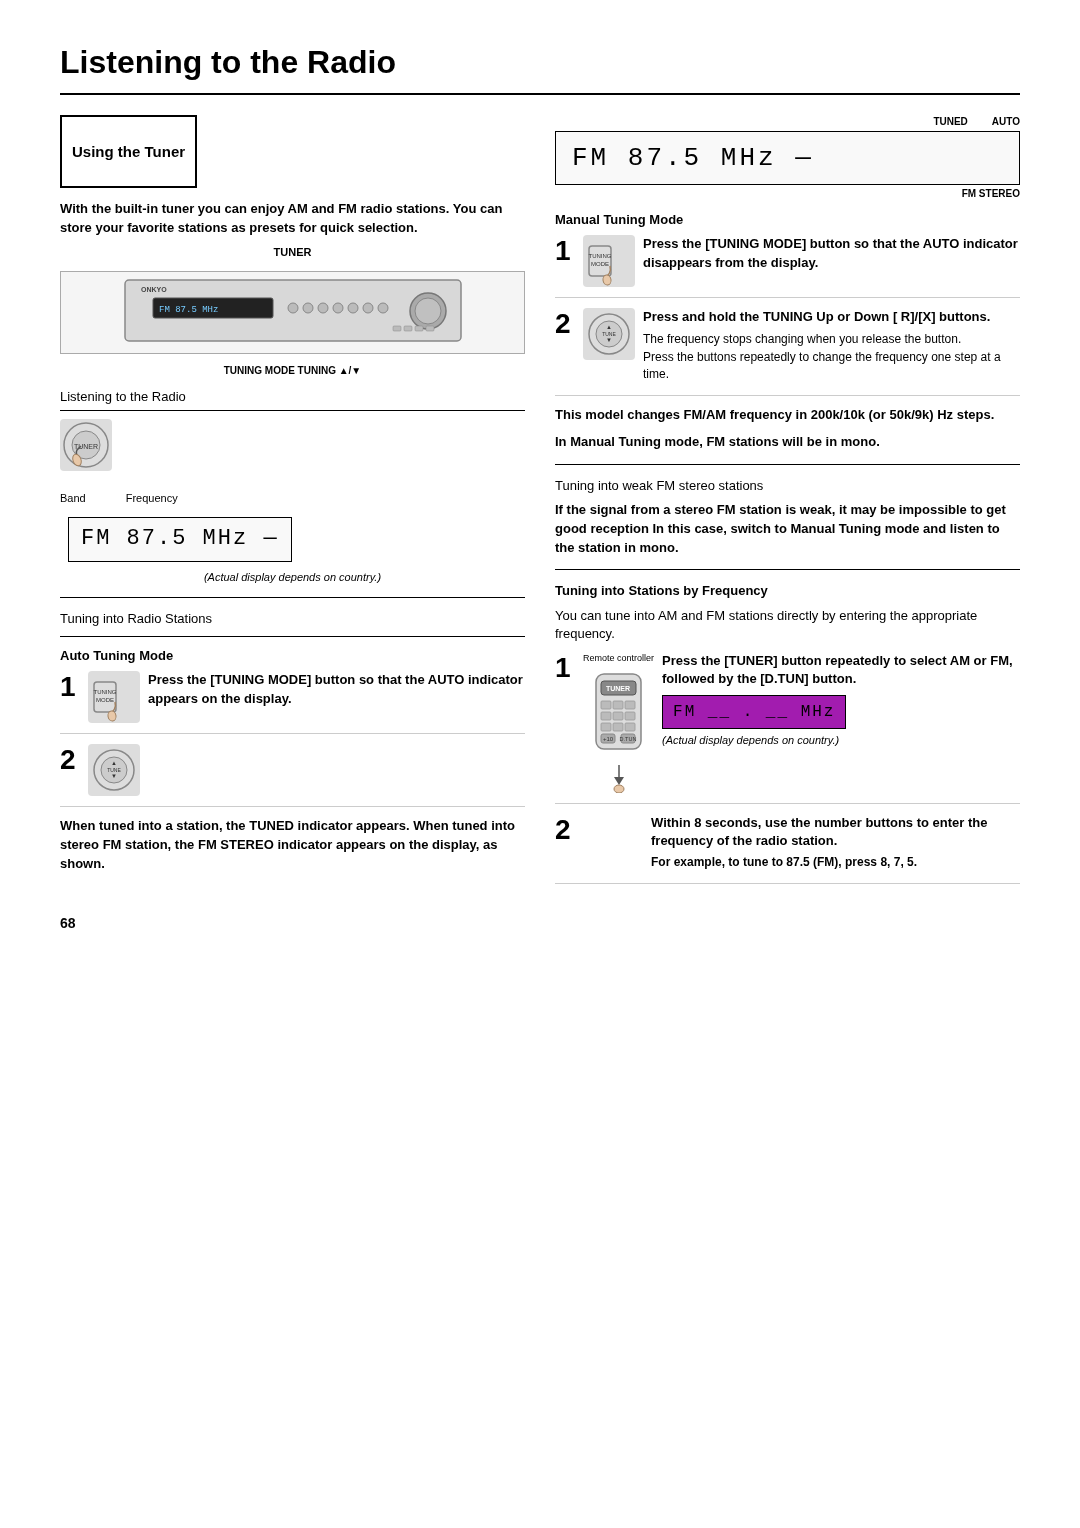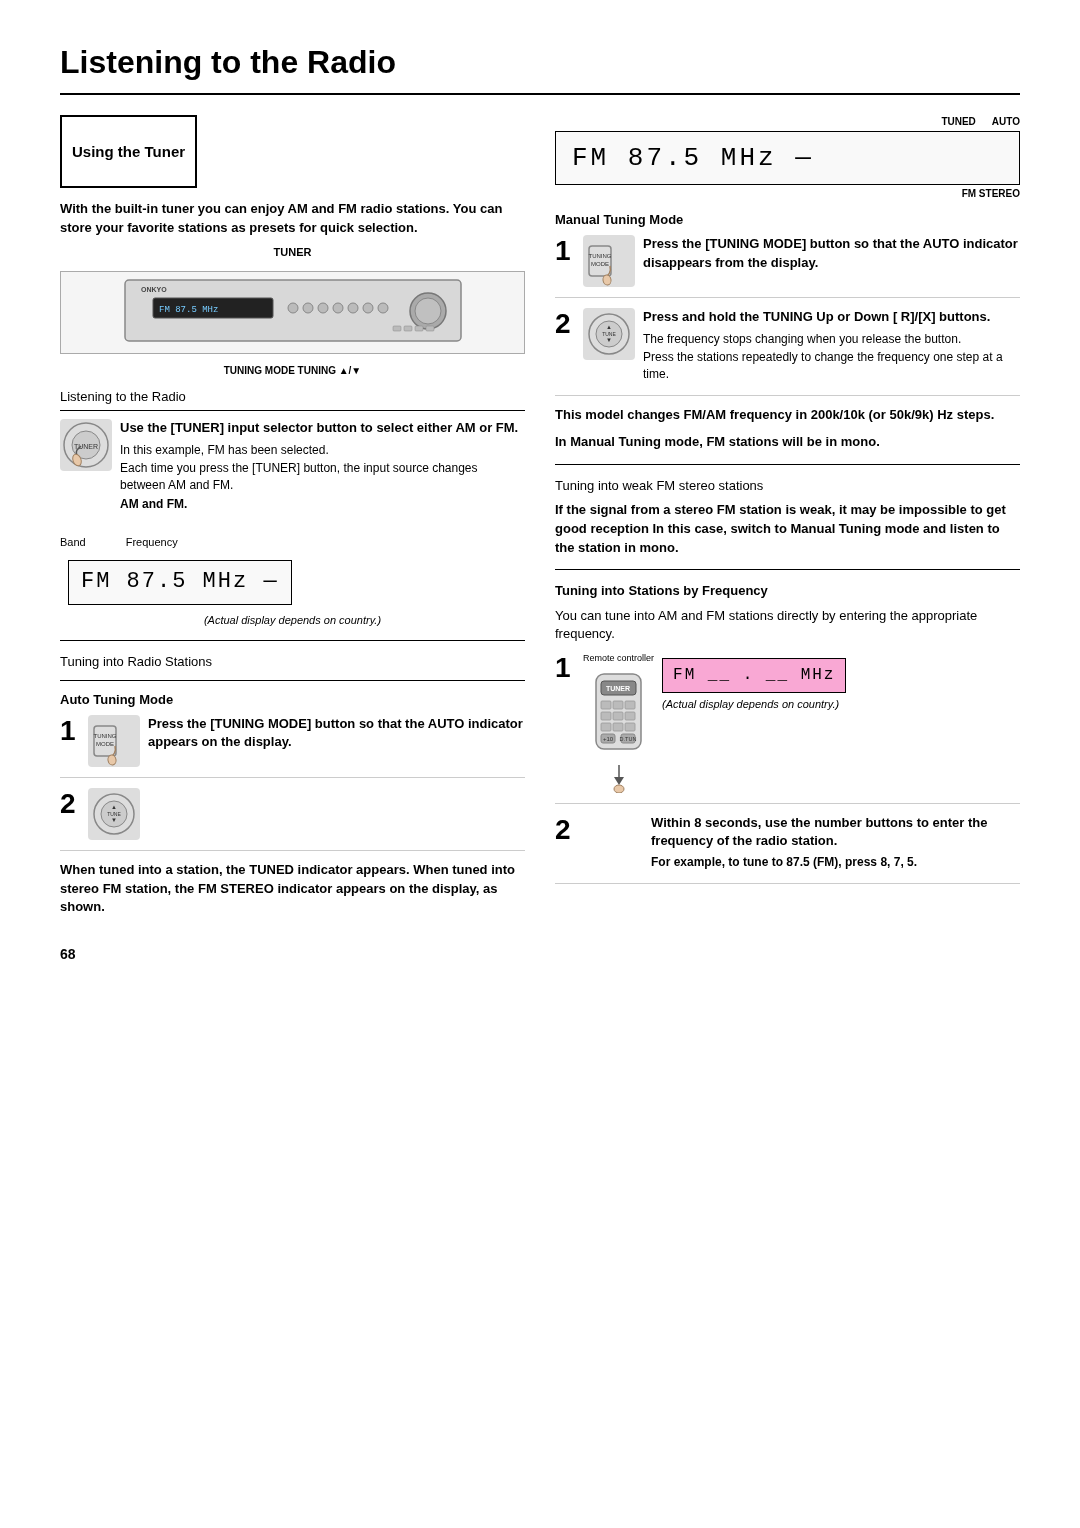--- a/index.html
+++ b/index.html
@@ -165,21 +165,21 @@
     }
 
     
     .right-display-wrapper {
       position: relative;
       margin-bottom: 10px;
     }
 
     .tuned-auto-labels {
       display: flex;
-      gap: 12px;
+      gap: 20px;
       font-size: 10px;
       font-weight: bold;
       justify-content: flex-end;
       margin-bottom: 2px;
     }
 
     .display-main-right {
       border: 1px solid #000;
       background: #f9f9f9;
       padding: 8px 16px;
@@ -284,26 +284,20 @@
     <div class="step-row" style="border-bottom:none; margin-top:8px;">
       <div class="step-icon">
         <svg width="50" height="50" viewBox="0 0 50 50">
           <circle cx="25" cy="25" r="22" fill="#ddd" stroke="#888" stroke-width="1.5"></circle>
           <circle cx="25" cy="25" r="14" fill="#ccc" stroke="#888" stroke-width="1"></circle>
           <text x="25" y="29" text-anchor="middle" font-size="7" fill="#333">TUNER</text>
 
           <path d="M18 38 Q14 34 16 30 L20 26" stroke="#555" stroke-width="1.5" fill="none"></path>
           <ellipse cx="16" cy="40" rx="4" ry="6" fill="#e8c8a8" stroke="#a08060" stroke-width="1" transform="rotate(-20,16,40)"></ellipse>
         </svg>
-      </div>
-      <div class="step-content">
-        <div class="main-instruction">Use the [TUNER] input selector button to select either AM or FM.</div>
-        <div class="sub-instruction">In this example, FM has been selected.</div>
-        <div class="sub-instruction">Each time you press the [TUNER] button, the input source changes between AM and FM.</div>
-        <div class="bold-text sub-instruction">AM and FM.</div>
       </div>
     </div>
 
     
     <div class="band-freq-label">
       <span>Band</span>
       <span>Frequency</span>
     </div>
     <div style="margin-left:8px;">
       <div class="display-box">FM 87.5 MHz —</div>
@@ -389,21 +383,21 @@
           <circle cx="25" cy="25" r="20" fill="#ddd" stroke="#888" stroke-width="1.5"></circle>
           <circle cx="25" cy="25" r="13" fill="#ccc" stroke="#888" stroke-width="1"></circle>
           <text x="25" y="20" text-anchor="middle" font-size="6" fill="#333">▲</text>
           <text x="25" y="33" text-anchor="middle" font-size="6" fill="#333">▼</text>
           <text x="25" y="27" text-anchor="middle" font-size="5" fill="#333">TUNE</text>
         </svg>
       </div>
       <div class="step-content">
         <div class="main-instruction">Press and hold the TUNING Up or Down [ R]/[X] buttons.</div>
         <div class="sub-instruction">The frequency stops changing when you release the button.</div>
-        <div class="sub-instruction">Press the stations repeatedly to change the frequency one step at a time.</div>
+        <div class="sub-instruction">Press the buttons repeatedly to change the frequency one step at a time.</div>
       </div>
     </div>
 
     <p class="body-text bold-text">This model changes FM/AM frequency in 200k/10k (or 50k/9k) Hz steps.</p>
     <p class="body-text bold-text">In Manual Tuning mode, FM stations will be in mono.</p>
 
     <hr class="section-line">
 
     <div class="tuning-freq-label">Tuning into weak FM stereo stations</div>
     <p class="body-text bold-text">If the signal from a stereo FM station is weak, it may be impossible to get good reception In this case, switch to Manual Tuning mode and listen to the station in mono.</p>
@@ -442,22 +436,23 @@
 
         </svg>
 
         <svg width="30" height="30" viewBox="0 0 30 30">
           <line x1="15" y1="2" x2="15" y2="18" stroke="#555" stroke-width="1.5"></line>
           <polygon points="10,14 20,14 15,22" fill="#555"></polygon>
           <ellipse cx="15" cy="26" rx="5" ry="4" fill="#e8c8a8" stroke="#a08060" stroke-width="1"></ellipse>
         </svg>
       </div>
       <div class="step-content">
+        <div class="main-instruction">Press the [TUNER] button repeatedly to select AM or FM, followed by the [D.TUN] button.</div>
         <div style="margin-top:6px;">
-          <div style="border:1px solid #000;background:#f9a8d4;padding:5px 10px;font-family:'Courier New',monospace;font-size:16px;letter-spacing:2px;display:inline-block;">FM __ . __ MHz</div>
+          <div style="border:1px solid #000;background:#a21caf;padding:5px 10px;font-family:'Courier New',monospace;font-size:16px;letter-spacing:2px;display:inline-block;">FM __ . __ MHz</div>
         </div>
         <div class="actual-display-note" style="text-align:left;margin-top:4px;">(Actual display depends on country.)</div>
       </div>
     </div>
 
     <div class="step-row">
       <div class="step-number">2</div>
       <div class="step-content" style="margin-left:68px;">
         <div class="main-instruction">Within 8 seconds, use the number buttons to enter the frequency of the radio station.</div>
         <div class="sub-instruction bold-text">For example, to tune to 87.5 (FM), press 8, 7, 5.</div>

